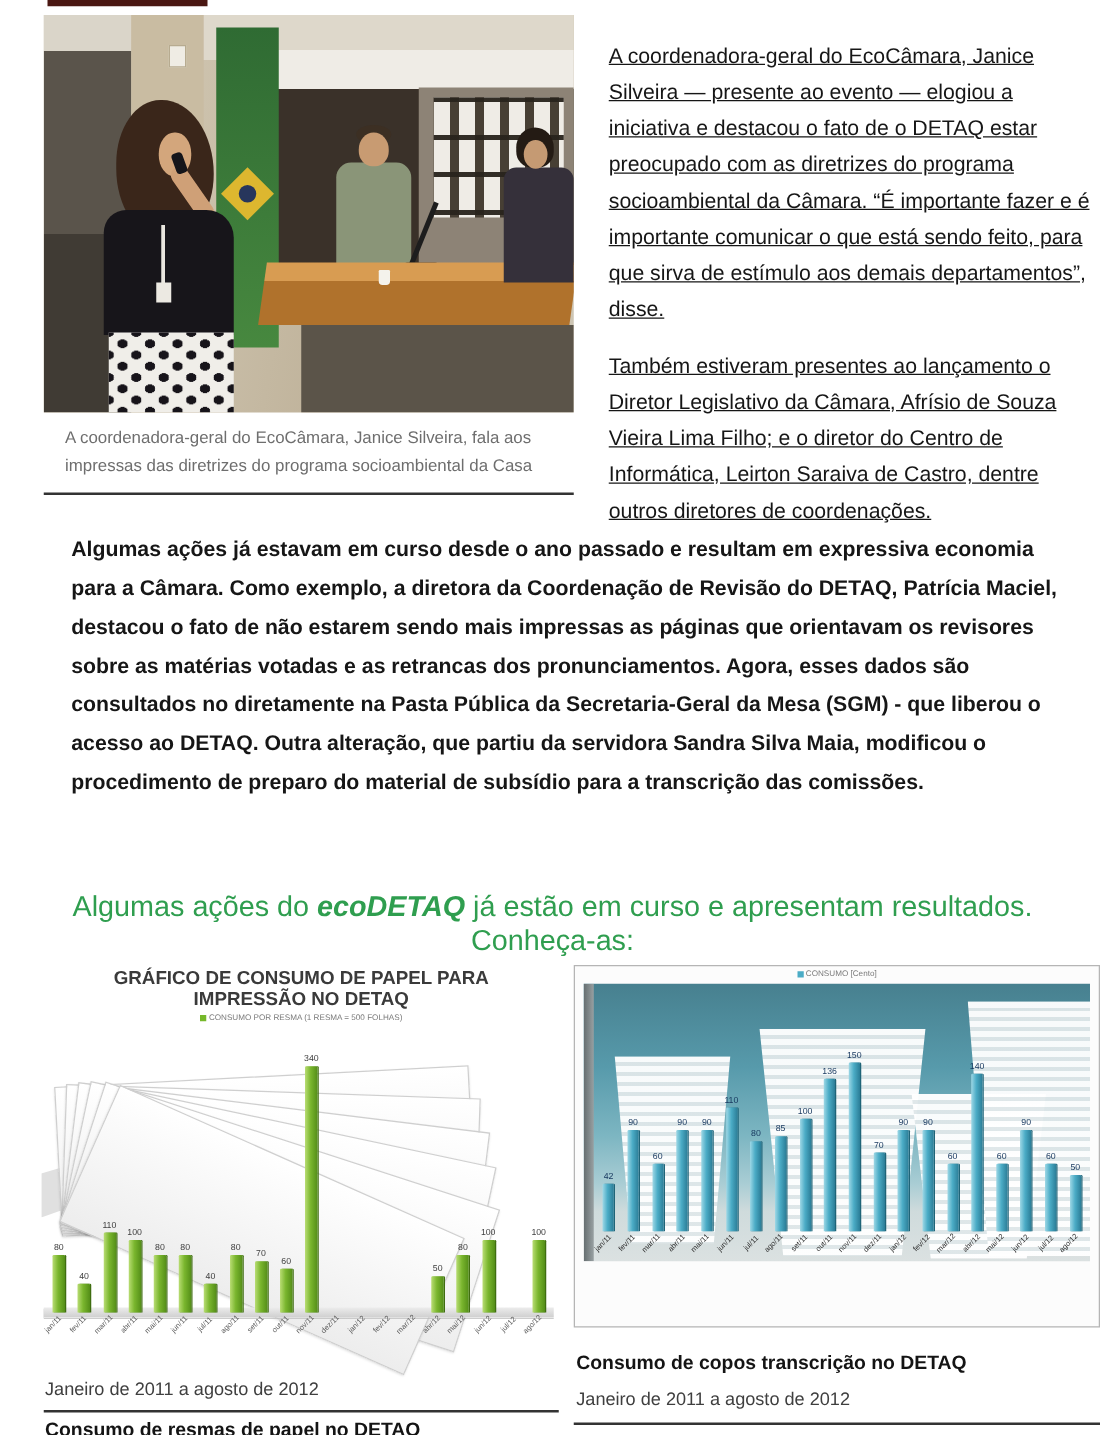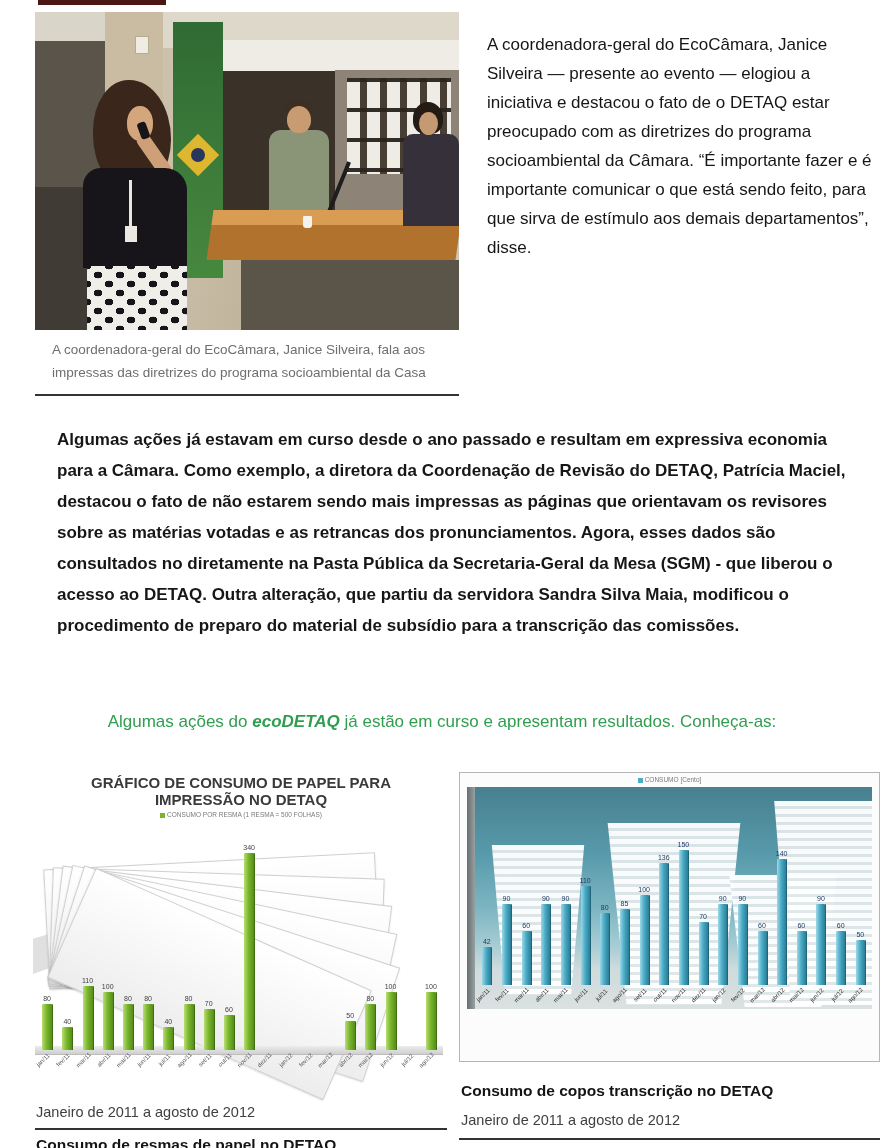--- a/index.html
+++ b/index.html
@@ -51,26 +51,26 @@
   .ph-sp-skirt{left:52px;top:254px;width:100px;height:64px;background-color:#f0eee9;
      background-image:radial-gradient(#17141a 26%,transparent 28%),radial-gradient(#17141a 26%,transparent 28%);
      background-size:22px 18px;background-position:0 0,11px 9px;}
 
   .photo-caption{position:absolute;left:52px;top:338px;width:402px;font-size:13.5px;
                  line-height:23px;color:#6e6e6e;}
   .divider{position:absolute;height:2px;background:#333;}
   .divider-photo{left:35px;top:394px;width:424px;}
 
   
-  .col-right{position:absolute;left:487px;top:30px;width:388px;font-size:17px;line-height:29px;}
+  .col-right{position:absolute;left:487px;top:30px;width:388px;font-size:17px;line-height:29px;text-decoration:underline;}
   .col-right p{margin:0 0 16px;}
   .main-text{position:absolute;left:57px;top:424px;width:806px;font-size:17px;line-height:31px;}
   .main-text p{margin:0 0 15px;font-weight:bold;}
   .highlight{position:absolute;left:42px;top:712px;width:800px;text-align:center;
-             font-size:17px;color:#2f9e4f;}
+             font-size:23px;color:#2f9e4f;}
   .highlight .brand{font-weight:bold;font-style:italic;}
 
   
   .c-title{text-align:center;font-weight:bold;color:#3a3a3a;}
   .c-legend{text-align:center;font-size:6.5px;color:#7a7a7a;margin-top:3px;}
   .swatch{display:inline-block;width:5px;height:5px;margin-right:2px;vertical-align:middle;}
   .swatch-green{background:#76b82a;}
   .swatch-teal{background:#4bacc6;}
   .bars{position:absolute;left:2px;right:6px;bottom:22px;display:flex;align-items:flex-end;}
   .bar-col{flex:1;display:flex;flex-direction:column;align-items:center;justify-content:flex-end;}
@@ -167,20 +167,21 @@
   <div class="ph-sp-badge"></div>
   <div class="ph-sp-card"></div>
   <div class="ph-sp-skirt"></div>
 </div>
 
 <div class="photo-caption">A coordenadora-geral do EcoCâmara, Janice Silveira, fala aos impressas das diretrizes do programa socioambiental da Casa</div>
 <div class="divider divider-photo"></div>
 
 <div class="col-right">
   <p>A coordenadora-geral do EcoCâmara, Janice Silveira — presente ao evento — elogiou a iniciativa e destacou o fato de o DETAQ estar preocupado com as diretrizes do programa socioambiental da Câmara. “É importante fazer e é importante comunicar o que está sendo feito, para que sirva de estímulo aos demais departamentos”, disse.</p>
+  <p>Também estiveram presentes ao lançamento o Diretor Legislativo da Câmara, Afrísio de Souza Vieira Lima Filho; e o diretor do Centro de Informática, Leirton Saraiva de Castro, dentre outros diretores de coordenações.</p>
 </div>
 
 <div class="main-text">
   <p>Algumas ações já estavam em curso desde o ano passado e resultam em expressiva economia para a Câmara. Como exemplo, a diretora da Coordenação de Revisão do DETAQ, Patrícia Maciel, destacou o fato de não estarem sendo mais impressas as páginas que orientavam os revisores sobre as matérias votadas e as retrancas dos pronunciamentos. Agora, esses dados são consultados no diretamente na Pasta Pública da Secretaria-Geral da Mesa (SGM) - que liberou o acesso ao DETAQ.  Outra alteração, que partiu da servidora Sandra Silva Maia, modificou o procedimento de preparo do material de subsídio para a transcrição das comissões.</p>
 </div>
 
 <div class="highlight"><span>Algumas ações do </span><span class="brand">ecoDETAQ</span><span> já estão em curso e apresentam resultados. Conheça-as:</span></div>
 
 <div class="chart-left">
   <div class="c-title">GRÁFICO DE CONSUMO DE PAPEL  PARA IMPRESSÃO NO DETAQ</div>

